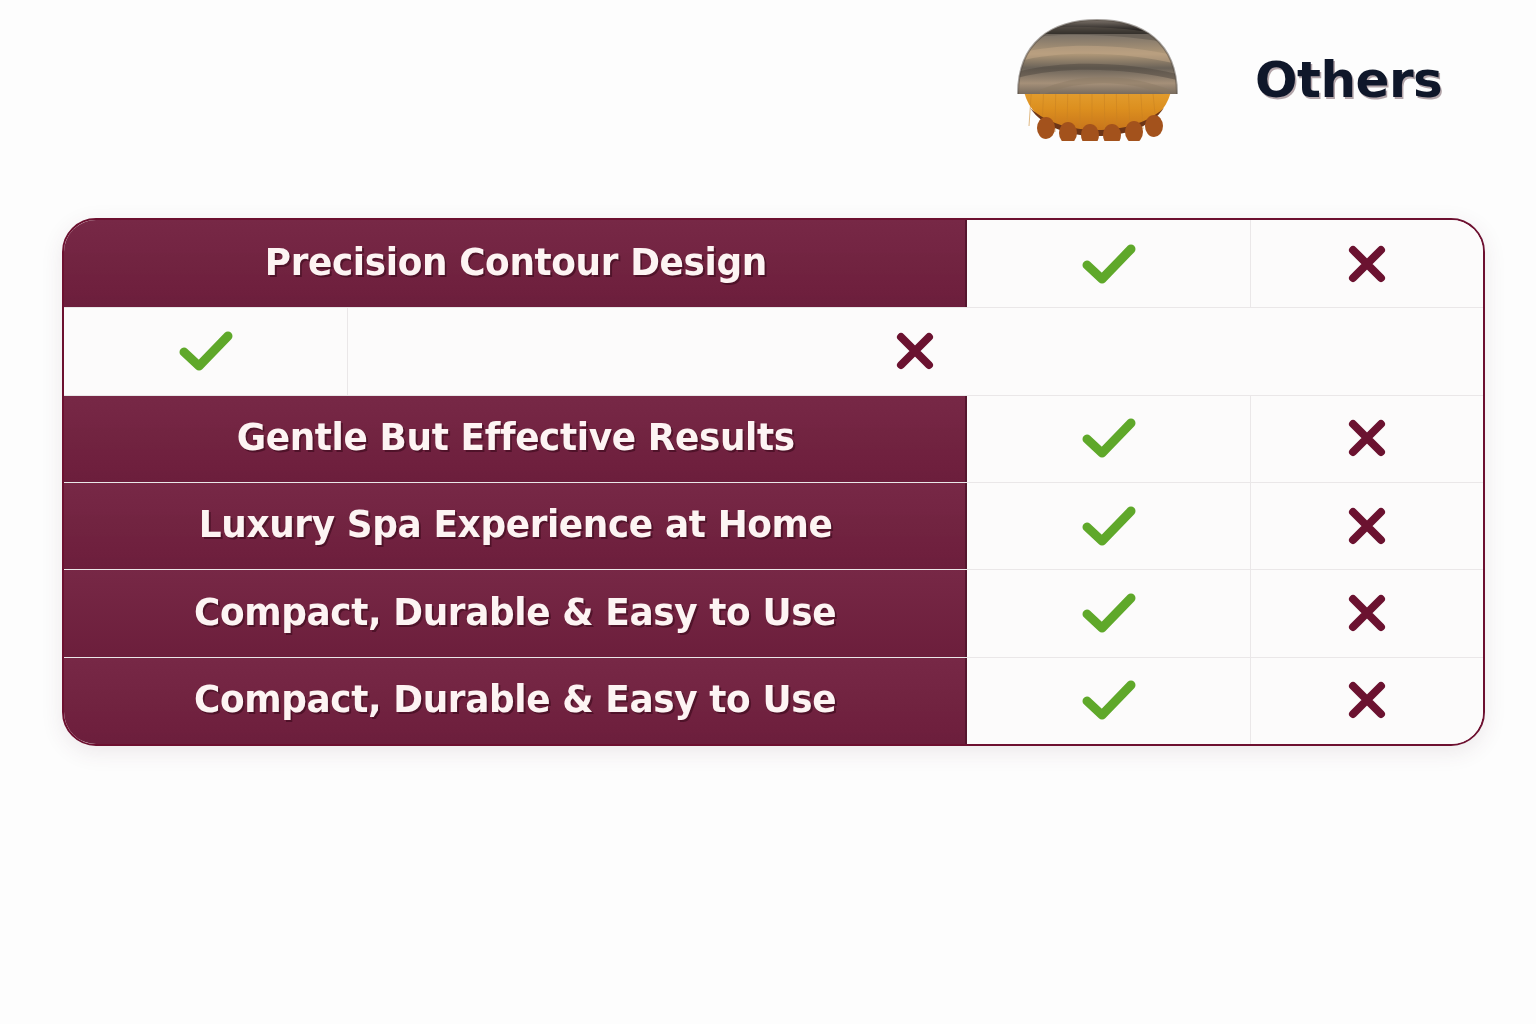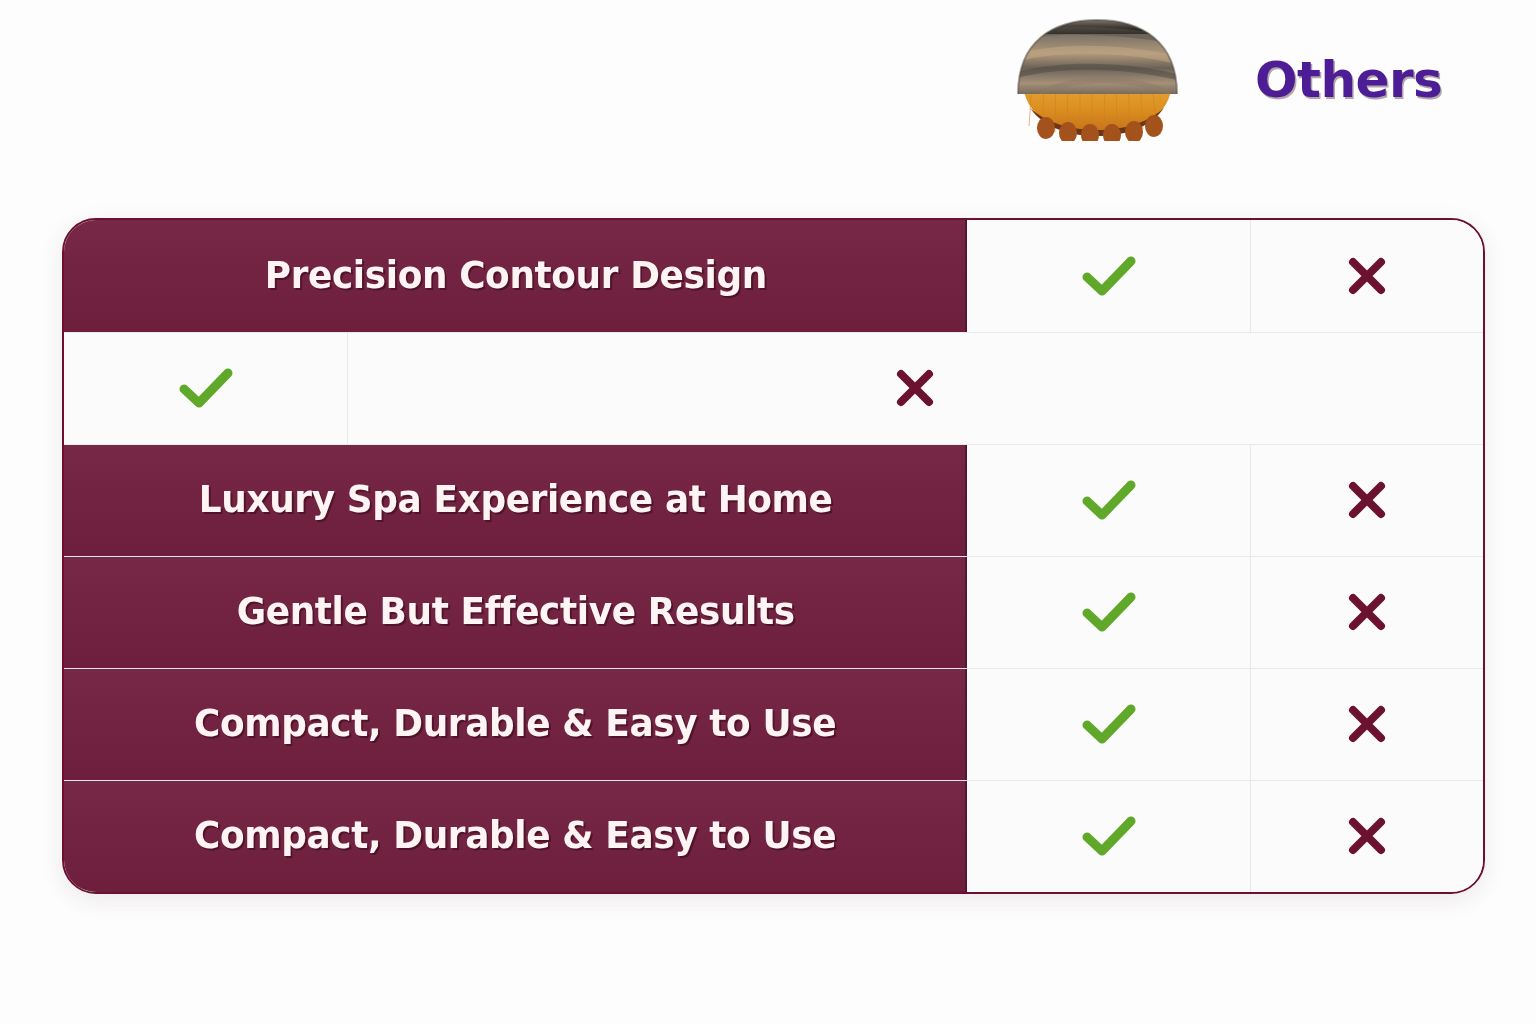--- a/index.html
+++ b/index.html
@@ -32,34 +32,34 @@
     position: relative;
     flex: 0 0 auto;
   }
   .brush-wrap svg { display: block; }
 
   .others-label {
     font-family: "DejaVu Sans", sans-serif;
     font-weight: 700;
     font-size: 50px;
     letter-spacing: -0.5px;
-    color: #4c1d95;
+    color: #0f172a;
     text-shadow: 1.5px 1.5px 0 rgba(40,0,14,0.35);
     white-space: nowrap;
     line-height: 1;
     margin-top: 4px;
   }
 
   
   .card {
     position: absolute;
     left: 62px;
     top: 218px;
     width: 1423px;
-    height: 676px;
+    height: 528px;
     border-radius: 34px;
     background: #fcfbfb;
     border: 2px solid #6d1030;
     box-sizing: border-box;
     overflow: hidden;
     box-shadow: 0 6px 22px rgba(90, 50, 65, 0.10);
   }
 
   .card-inner {
     position: absolute;
@@ -235,50 +235,50 @@
   </svg>
 </div>
         <div class="cell-mark others">
   <svg class="mark-icon" width="46" height="46" viewBox="0 0 46 46" xmlns="http://www.w3.org/2000/svg">
     <path d="M9,9 L37,37 M37,9 L9,37" fill="none" stroke="#6b1230" stroke-width="8" stroke-linecap="round"></path>
   </svg>
 </div>
       </div>
       <div class="row">
         <div class="cell-feature">
+          <div class="feature-text">Gentle But Effective Results</div>
+        </div>
+        <div class="cell-mark ours">
+  <svg class="mark-icon" width="60" height="48" viewBox="0 0 60 48" xmlns="http://www.w3.org/2000/svg">
+    <path d="M8,25 L23,39 L52,9" fill="none" stroke="#5fa82a" stroke-width="9" stroke-linecap="round" stroke-linejoin="round"></path>
+  </svg>
+</div>
+        <div class="cell-mark others">
+  <svg class="mark-icon" width="46" height="46" viewBox="0 0 46 46" xmlns="http://www.w3.org/2000/svg">
+    <path d="M9,9 L37,37 M37,9 L9,37" fill="none" stroke="#6b1230" stroke-width="8" stroke-linecap="round"></path>
+  </svg>
+</div>
+      </div>
+      <div class="row">
+        <div class="cell-feature">
           <div class="feature-text">Luxury Spa Experience at Home</div>
         </div>
         <div class="cell-mark ours">
   <svg class="mark-icon" width="60" height="48" viewBox="0 0 60 48" xmlns="http://www.w3.org/2000/svg">
     <path d="M8,25 L23,39 L52,9" fill="none" stroke="#5fa82a" stroke-width="9" stroke-linecap="round" stroke-linejoin="round"></path>
   </svg>
 </div>
         <div class="cell-mark others">
   <svg class="mark-icon" width="46" height="46" viewBox="0 0 46 46" xmlns="http://www.w3.org/2000/svg">
     <path d="M9,9 L37,37 M37,9 L9,37" fill="none" stroke="#6b1230" stroke-width="8" stroke-linecap="round"></path>
   </svg>
 </div>
       </div>
       <div class="row">
         <div class="cell-feature">
-          <div class="feature-text">Gentle But Effective Results</div>
-        </div>
-        <div class="cell-mark ours">
-  <svg class="mark-icon" width="60" height="48" viewBox="0 0 60 48" xmlns="http://www.w3.org/2000/svg">
-    <path d="M8,25 L23,39 L52,9" fill="none" stroke="#5fa82a" stroke-width="9" stroke-linecap="round" stroke-linejoin="round"></path>
-  </svg>
-</div>
-        <div class="cell-mark others">
-  <svg class="mark-icon" width="46" height="46" viewBox="0 0 46 46" xmlns="http://www.w3.org/2000/svg">
-    <path d="M9,9 L37,37 M37,9 L9,37" fill="none" stroke="#6b1230" stroke-width="8" stroke-linecap="round"></path>
-  </svg>
-</div>
-      </div>
-      <div class="row">
-        <div class="cell-feature">
           <div class="feature-text">Compact, Durable &amp; Easy to Use</div>
         </div>
         <div class="cell-mark ours">
   <svg class="mark-icon" width="60" height="48" viewBox="0 0 60 48" xmlns="http://www.w3.org/2000/svg">
     <path d="M8,25 L23,39 L52,9" fill="none" stroke="#5fa82a" stroke-width="9" stroke-linecap="round" stroke-linejoin="round"></path>
   </svg>
 </div>
         <div class="cell-mark others">
   <svg class="mark-icon" width="46" height="46" viewBox="0 0 46 46" xmlns="http://www.w3.org/2000/svg">
     <path d="M9,9 L37,37 M37,9 L9,37" fill="none" stroke="#6b1230" stroke-width="8" stroke-linecap="round"></path>

